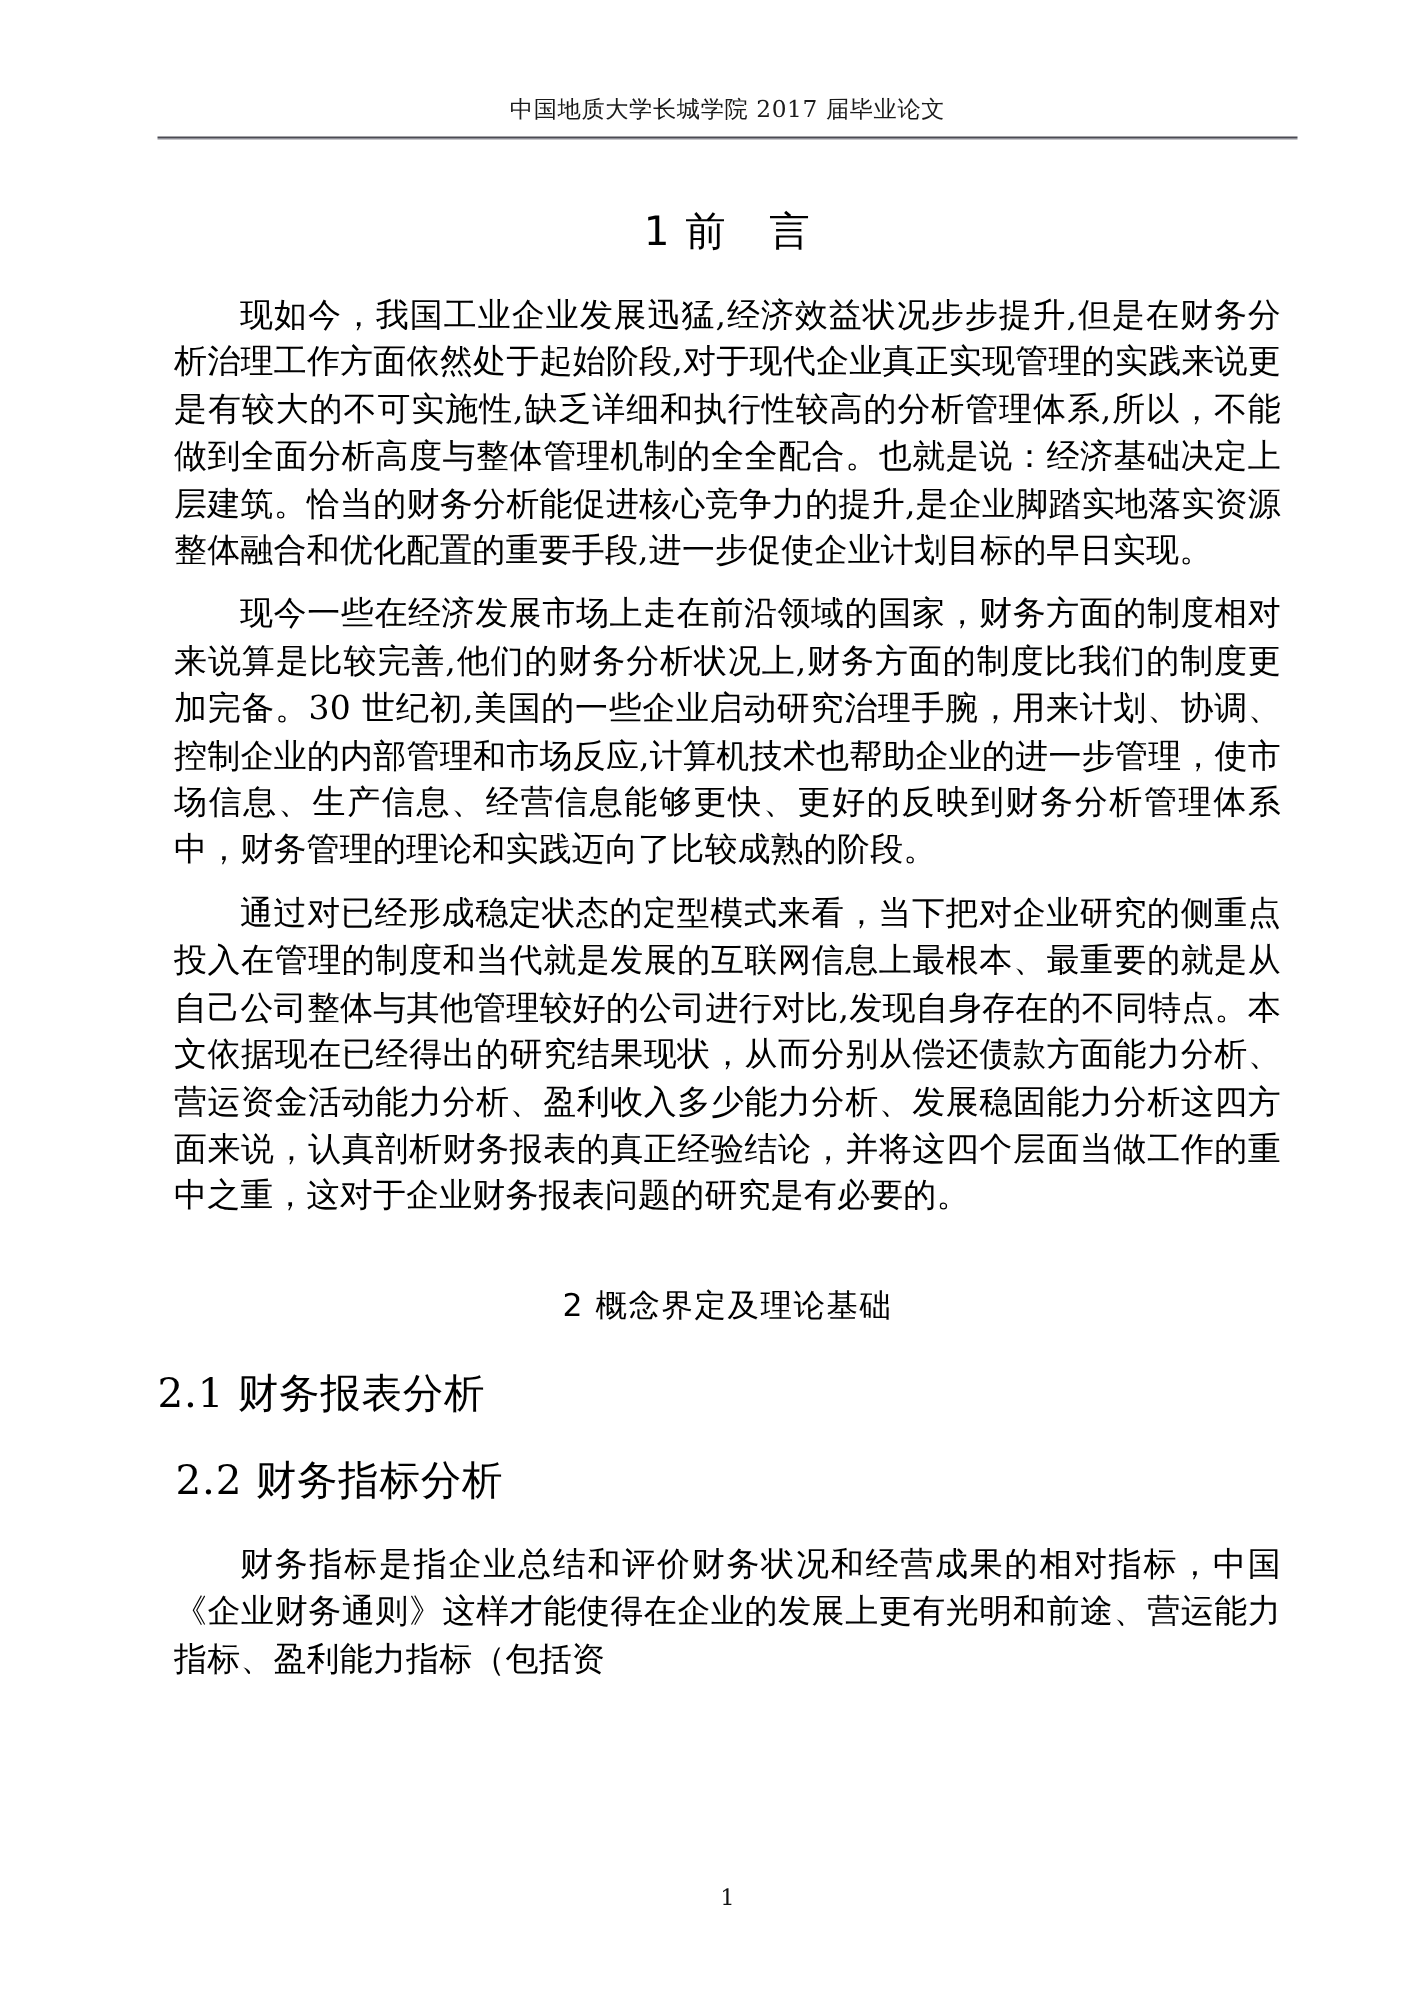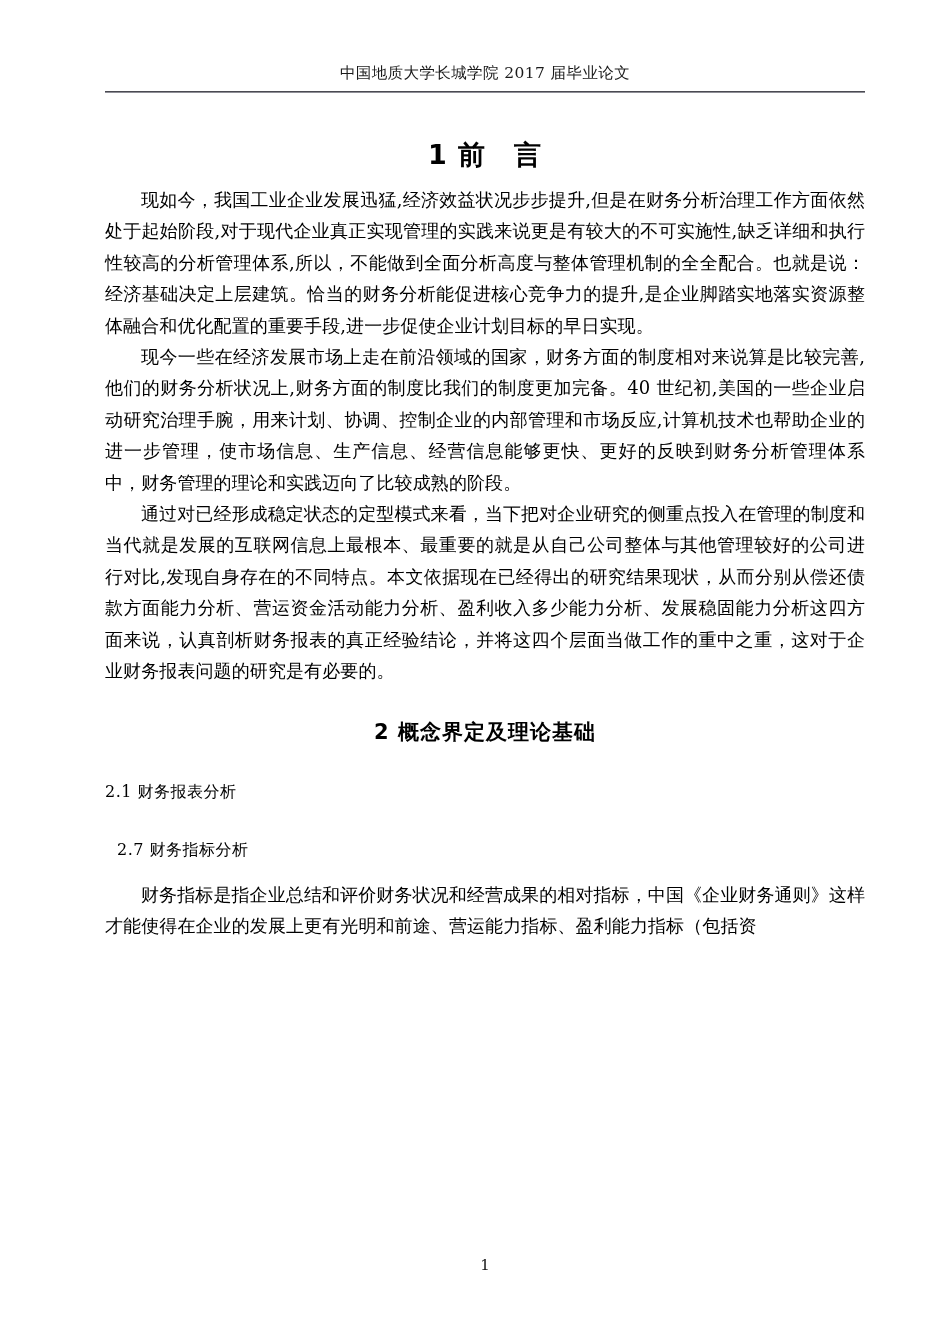--- a/index.html
+++ b/index.html
@@ -55,51 +55,51 @@
     position: absolute;
     left: 105px;
     top: 118px;
     width: 760px;
   }
 
   h1.chapter-title {
     margin: 0;
     padding: 18px 0 10px 0;
     font-size: 27px;
-    font-weight: bold;
+    font-weight: normal;
     text-align: center;
     letter-spacing: 1px;
     font-family: "DejaVu Sans", "Liberation Sans", sans-serif;
     line-height: 38px;
   }
   h1.chapter-title.second {
     padding-top: 26px;
     padding-bottom: 12px;
     font-size: 21px;
   }
 
   h2.section-title {
     margin: 0;
     padding: 14px 0 6px 0;
-    font-size: 16px;
+    font-size: 27px;
     font-weight: normal;
     text-align: left;
     font-family: "DejaVu Serif", "Liberation Serif", serif;
     line-height: 30px;
     letter-spacing: 0.5px;
   }
   h2.section-title.indented {
     padding-left: 12px;
     padding-top: 22px;
   }
 
   p.body-para {
-    margin: 0;
+    margin: 11px;
     padding: 0;
-    font-size: 18px;
+    font-size: 22px;
     line-height: 31.4px;
     text-align: justify;
     text-justify: inter-ideograph;
     text-indent: 2em;
     letter-spacing: 0.1px;
     word-break: break-all;
     font-family: "DejaVu Serif", "Liberation Serif", serif;
   }
   p.body-para.tight-top {
     padding-top: 8px;
@@ -130,30 +130,30 @@
   </div>
   <div class="header-rule"></div>
 
   <div class="content">
 
     <h1 class="chapter-title">1 前　言</h1>
 
     <p class="body-para">现如今，我国工业企业发展迅猛,经济效益状况步步提升,但是在财务分析治理工作方面依然处于起始阶段,对于现代企业真正实现管理的实践来说更是有较大的不可实施性,缺乏详细和执行性较高的分析管理体系,所以，不能做到全面分析高度与整体管理机制的全全配合。也就是说：经济基础决定上层建筑。恰当的财务分析能促进核心竞争力的提升,是企业脚踏实地落实资源整体融合和优化配置的重要手段,进一步促使企业计划目标的早日实现。</p>
 
 
-    <p class="body-para">现今一些在经济发展市场上走在前沿领域的国家，财务方面的制度相对来说算是比较完善,他们的财务分析状况上,财务方面的制度比我们的制度更加完备。40 世纪初,美国的一些企业启动研究治理手腕，用来计划、协调、控制企业的内部管理和市场反应,计算机技术也帮助企业的进一步管理，使市场信息、生产信息、经营信息能够更快、更好的反映到财务分析管理体系中，财务管理的理论和实践迈向了比较成熟的阶段。</p>
+    <p class="body-para">现今一些在经济发展市场上走在前沿领域的国家，财务方面的制度相对来说算是比较完善,他们的财务分析状况上,财务方面的制度比我们的制度更加完备。30 世纪初,美国的一些企业启动研究治理手腕，用来计划、协调、控制企业的内部管理和市场反应,计算机技术也帮助企业的进一步管理，使市场信息、生产信息、经营信息能够更快、更好的反映到财务分析管理体系中，财务管理的理论和实践迈向了比较成熟的阶段。</p>
 
     <p class="body-para">通过对已经形成稳定状态的定型模式来看，当下把对企业研究的侧重点投入在管理的制度和当代就是发展的互联网信息上最根本、最重要的就是从自己公司整体与其他管理较好的公司进行对比,发现自身存在的不同特点。本文依据现在已经得出的研究结果现状，从而分别从偿还债款方面能力分析、营运资金活动能力分析、盈利收入多少能力分析、发展稳固能力分析这四方面来说，认真剖析财务报表的真正经验结论，并将这四个层面当做工作的重中之重，这对于企业财务报表问题的研究是有必要的。</p>
 
     <h1 class="chapter-title second">2 概念界定及理论基础</h1>
 
     <h2 class="section-title">2.1 财务报表分析</h2>
 
 
-    <h2 class="section-title indented">2.7 财务指标分析</h2>
+    <h2 class="section-title indented">2.2 财务指标分析</h2>
 
     <p class="body-para tight-top">财务指标是指企业总结和评价财务状况和经营成果的相对指标，中国《企业财务通则》这样才能使得在企业的发展上更有光明和前途、营运能力指标、盈利能力指标（包括资</p>
 
   </div>
 
   <div class="page-footer">
     <span class="page-number">1</span>
   </div>
 
 </div>

